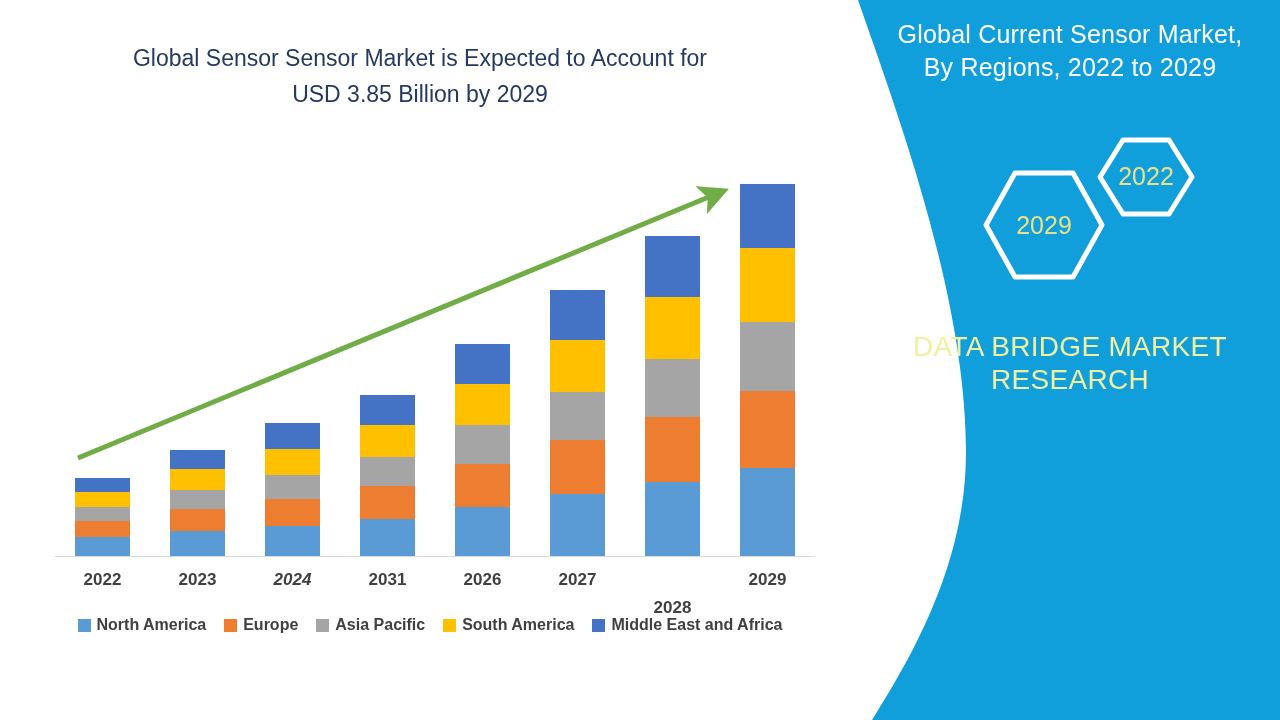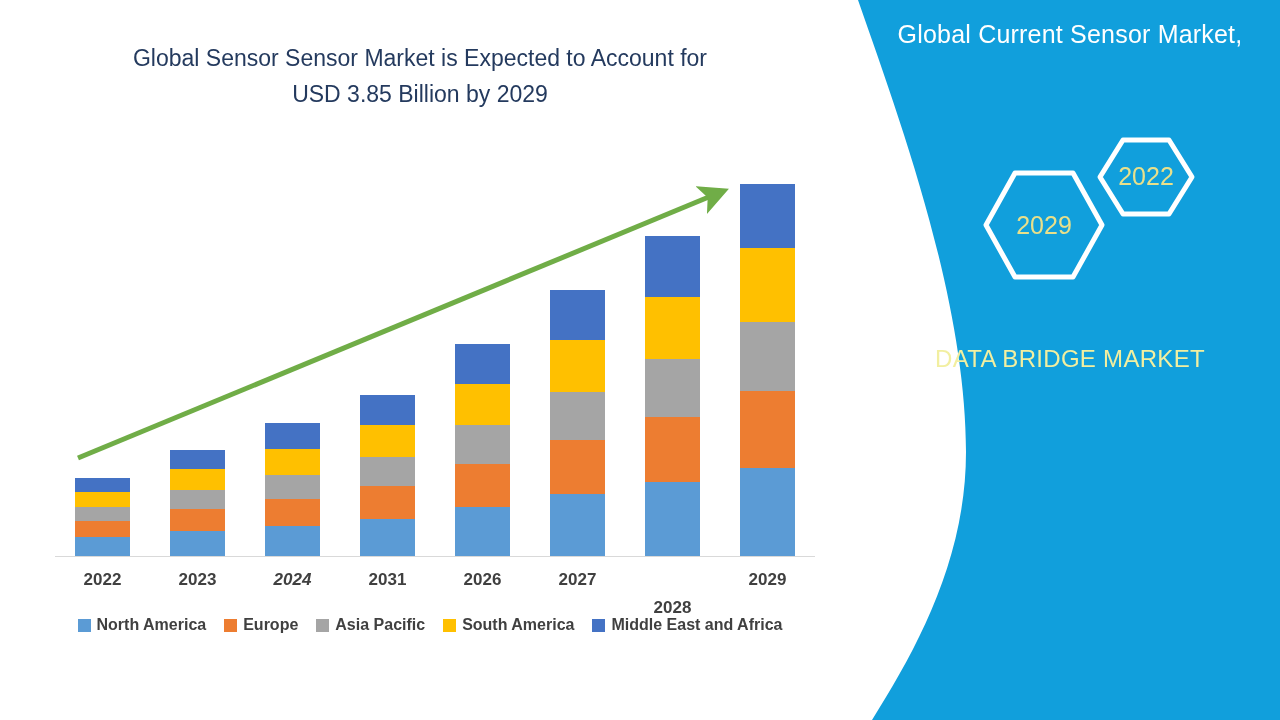--- a/index.html
+++ b/index.html
@@ -23,23 +23,23 @@
   }
   .panel-title div{white-space:nowrap;}
 
   .hex-wrap{position:absolute;left:0;top:132px;width:420px;height:150px;}
   .hex-label{
     position:absolute;color:#E9E08A;font-size:25px;
     text-align:center;
   }
 
   .brand{
-    position:absolute;left:0;right:0;top:342px;
+    position:absolute;left:0;right:0;top:330px;
     text-align:center;color:#F2EFA0;
-    font-size:24px;line-height:33px;letter-spacing:.3px;
+    font-size:28px;line-height:33px;letter-spacing:.3px;
   }
   .brand div{white-space:nowrap;}
 
   
   .chart-title{
     position:absolute;left:40px;top:40px;width:760px;
     text-align:center;color:#243A5E;
     font-size:23px;line-height:36px;
   }
   .chart-title div{white-space:nowrap;}
@@ -76,35 +76,37 @@
 <div id="stage">
 
   <svg class="blue-panel" viewBox="0 0 1280 720" preserveAspectRatio="none">
     <path id="panel-shape" d="M 1280 0 L 858 0 C 900 120, 966 300, 966 452 C 966 560, 916 650, 872 720 L 1280 720 Z" fill="#119FDC"></path>
   </svg>
 
   <div class="panel-text">
 
     <div class="panel-title">
       <div>Global Current Sensor Market,</div>
+      <div>By Regions, 2022 to 2029</div>
     </div>
 
     <div class="hex-wrap">
       <svg width="420" height="150" viewBox="0 0 420 150">
 
         <polygon points="240,45 263,8 309,8 332,45 309,82 263,82" fill="none" stroke="#FFFFFF" stroke-width="5" stroke-linejoin="round"></polygon>
 
         <polygon points="126,93 155,41 213,41 242,93 213,145 155,145" fill="none" stroke="#FFFFFF" stroke-width="5" stroke-linejoin="round"></polygon>
       </svg>
       <div class="hex-label" style="left:246px;top:30px;width:80px;">2022</div>
       <div class="hex-label" style="left:144px;top:79px;width:80px;">2029</div>
     </div>
 
     <div class="brand">
       <div>DATA BRIDGE MARKET</div>
+      <div>RESEARCH</div>
     </div>
   </div>
 
   <div class="chart-title">
     <div>Global Sensor Sensor Market is Expected to Account for</div>
     <div>USD 3.85 Billion by 2029</div>
   </div>
 
   <div class="plot">
     <svg class="arrow-layer" viewBox="0 0 860 600">

